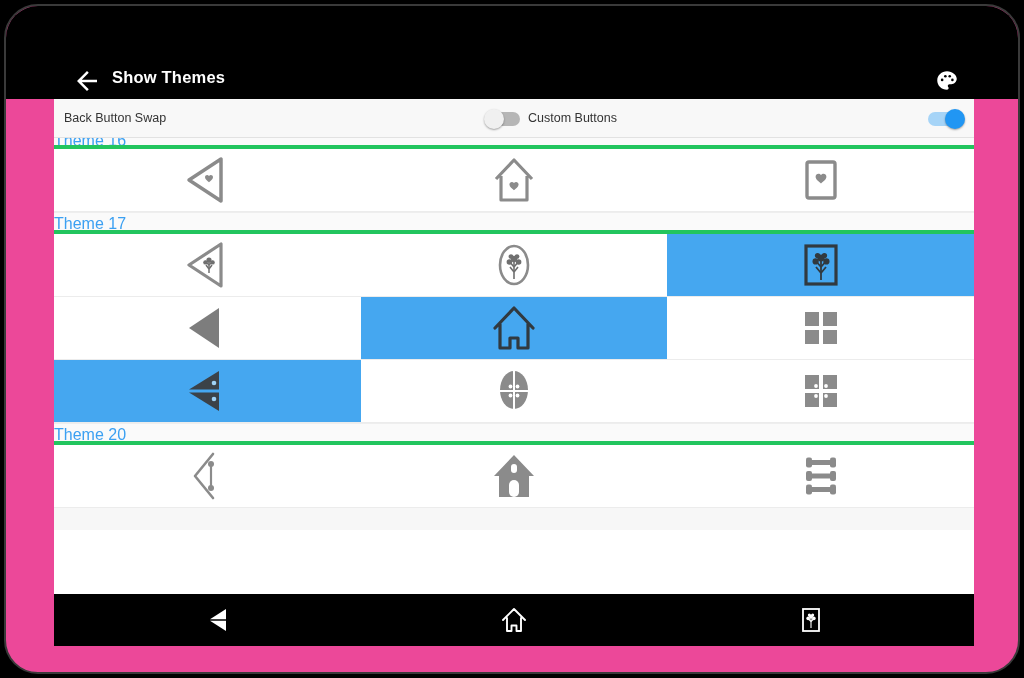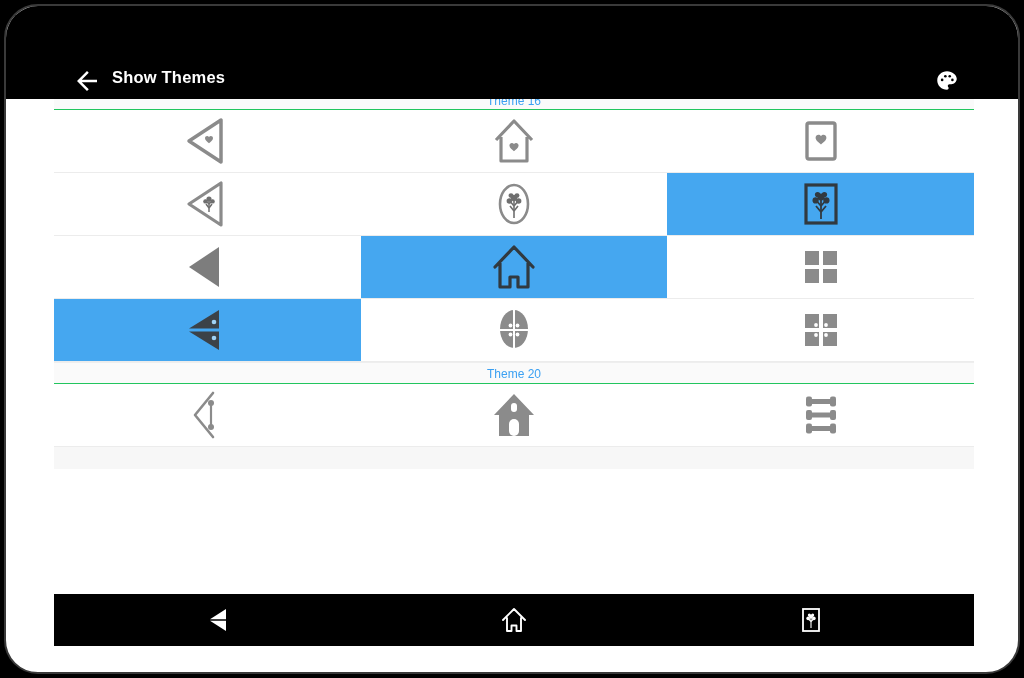--- a/index.html
+++ b/index.html
@@ -5,21 +5,21 @@
   * { box-sizing: border-box; margin: 0; padding: 0; }
   html, body {
     width: 1024px; height: 678px;
     background: #000;
     font-family: "Liberation Sans", sans-serif;
     overflow: hidden;
   }
   #device {
     position: absolute; left: 4px; top: 4px;
     width: 1016px; height: 670px;
-    background: #ffffff;
+    background: #ec4899;
     border-radius: 34px;
     border: 2px solid #3a3a3a;
     overflow: hidden;
   }
   #appbar {
     position: absolute; left: 0; top: 0; width: 100%; height: 93px;
     background: #000;
   }
   #back-arrow {
     position: absolute; left: 66px; top: 60px;
@@ -53,24 +53,24 @@
   .switch { position: absolute; width: 34px; height: 14px; border-radius: 7px; }
   .switch .knob { position: absolute; top: -3px; width: 20px; height: 20px; border-radius: 50%; box-shadow: 0 1px 2px rgba(0,0,0,.35); }
   #sw-custom { left: 432px; top: 13px; background: #b6b6b6; }
   #sw-custom .knob { left: -2px; background: #f0f0f0; }
   #sw-custom-label { position: absolute; left: 474px; top: 12px; font-size: 12.5px; color: #333; }
   #sw-right { right: 12px; top: 13px; background: #a6d4f7; }
   #sw-right .knob { right: -3px; background: #2196f3; }
 
   #list { position: relative; height: 456px; }
   .theme-label {
-    height: 22px; line-height: 22px; text-align: center;
-    color: #3ba0f2; font-size: 12px;
+    height: 22px; line-height: 22px; 
+    color: #3ba0f2; font-size: 16px;
     background: #fafafa;
-    border-top: 1px solid #eee; border-bottom: 1px solid #22c55e;
+    border-top: 1px solid #eee; border-bottom: 4px solid #22c55e;
   }
   .theme-label.clipped { height: 11px; line-height: 5px; overflow: hidden; border-top: none; }
   .theme-row {
     display: flex; height: 63px; background: #fff;
     border-bottom: 1px solid #ececec;
   }
   .cell {
     flex: 1 1 33.3333%;
     display: flex; align-items: center; justify-content: center;
   }
@@ -109,20 +109,30 @@
         <circle cx="7.5" cy="11" r="1.2" fill="#000"></circle>
           <circle cx="10.5" cy="7.6" r="1.2" fill="#000"></circle>
         <circle cx="14.5" cy="7.6" r="1.2" fill="#000"></circle>
           <circle cx="17" cy="11" r="1.2" fill="#000"></circle>
       </svg>
     </div>
   </div>
 
   <div id="content">
 
+    <div id="opts">
+      <div id="opts-label">Back Button Swap</div>
+      <div class="switch" id="sw-custom">
+          <div class="knob"></div>
+        </div>
+      <div id="sw-custom-label">Custom Buttons</div>
+      <div class="switch" id="sw-right">
+          <div class="knob"></div>
+        </div>
+    </div>
 
     <div id="list">
 
       <div class="theme-label clipped">Theme 16</div>
 
       <div class="theme-row">
         <div class="cell">
           <svg width="56" height="52" viewBox="0 0 56 52">
               <path d="M42 5 L42 47 L10 26 Z" fill="none" stroke="#8b8b8b" stroke-width="3.5" stroke-linejoin="round"></path>
               <path d="M30 22c-1.4-1.8-4-.9-4 1.3 0 2 2.6 3.8 4 5 1.4-1.2 4-3 4-5 0-2.2-2.6-3.1-4-1.3z" fill="#8b8b8b"></path>
@@ -135,20 +145,21 @@
             </svg>
         </div>
         <div class="cell">
           <svg width="52" height="52" viewBox="0 0 52 52">
               <rect x="12" y="8" width="28" height="36" rx="2" fill="none" stroke="#8b8b8b" stroke-width="3.4"></rect>
               <path d="M26 21c-1.9-2.4-5.4-1.2-5.4 1.7 0 2.7 3.5 5.1 5.4 6.7 1.9-1.6 5.4-4 5.4-6.7 0-2.9-3.5-4.1-5.4-1.7z" fill="#8b8b8b"></path>
             </svg>
         </div>
       </div>
 
+      <div class="theme-label">Theme 17</div>
 
       <div class="theme-row">
         <div class="cell">
           <svg width="56" height="52" viewBox="0 0 56 52">
               <path d="M42 5 L42 47 L10 26 Z" fill="none" stroke="#8b8b8b" stroke-width="3.2" stroke-linejoin="round"></path>
               <g stroke="#6f6f6f" stroke-width="1.5" fill="none">
                 <path d="M30 34 L30 22"></path>
                 <path d="M30 26 L26 22 M30 26 L34 22 M30 30 L27 26 M30 30 L33 26"></path>
               </g>
               <circle cx="30" cy="21" r="2.6" fill="#6f6f6f"></circle>

